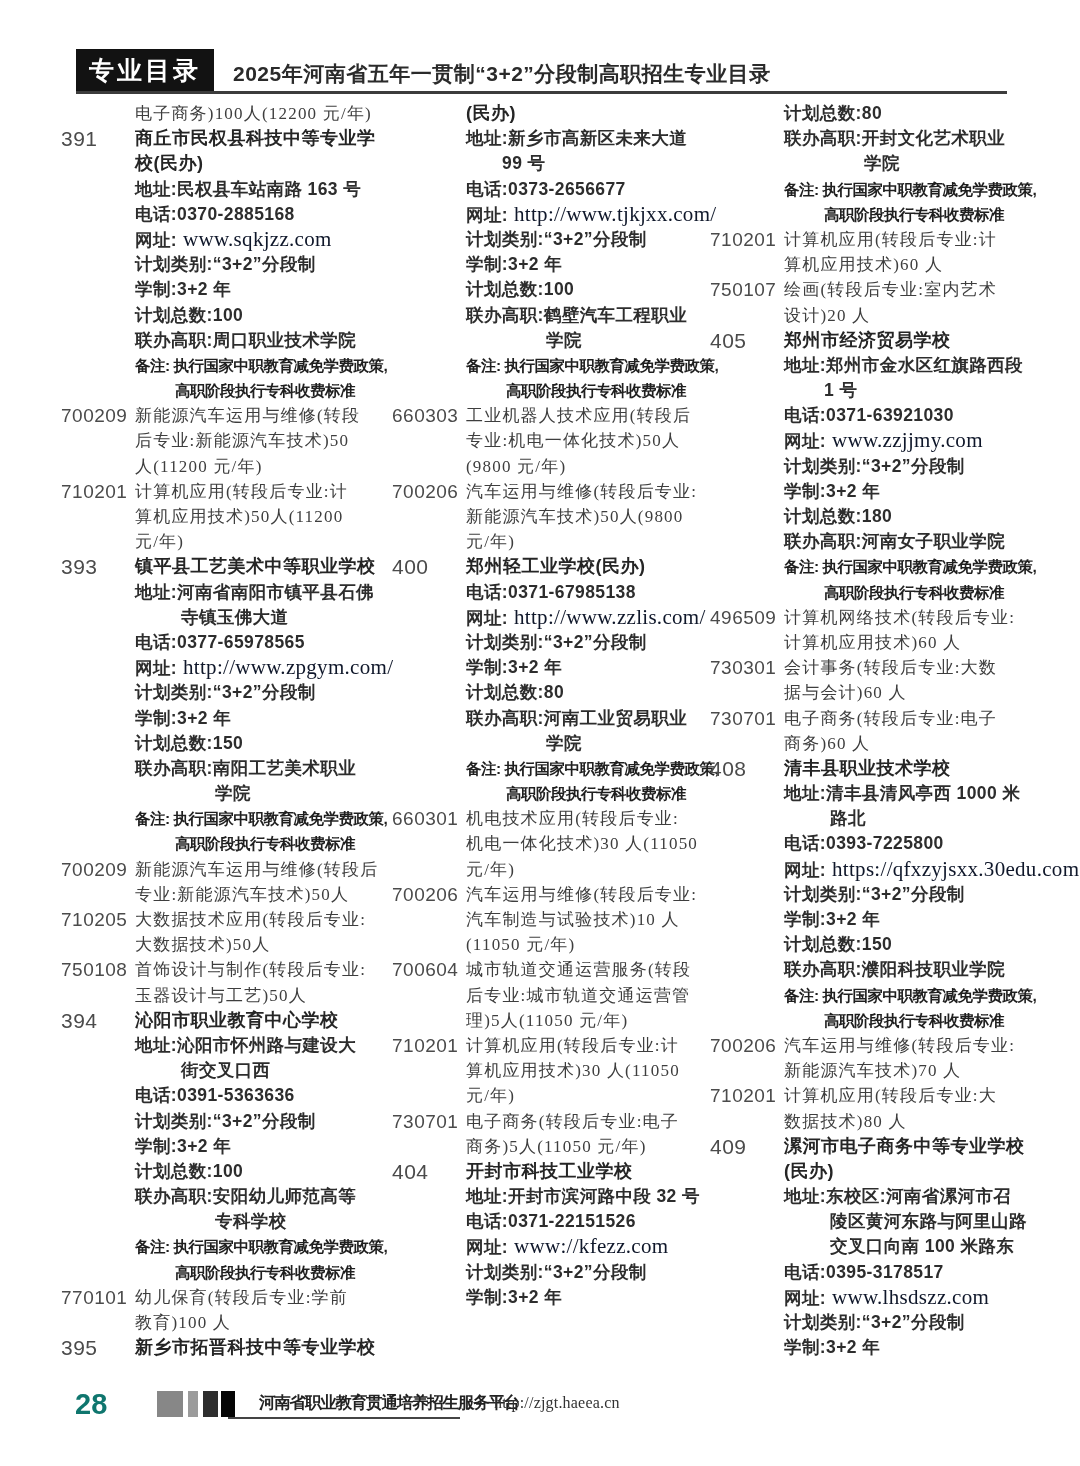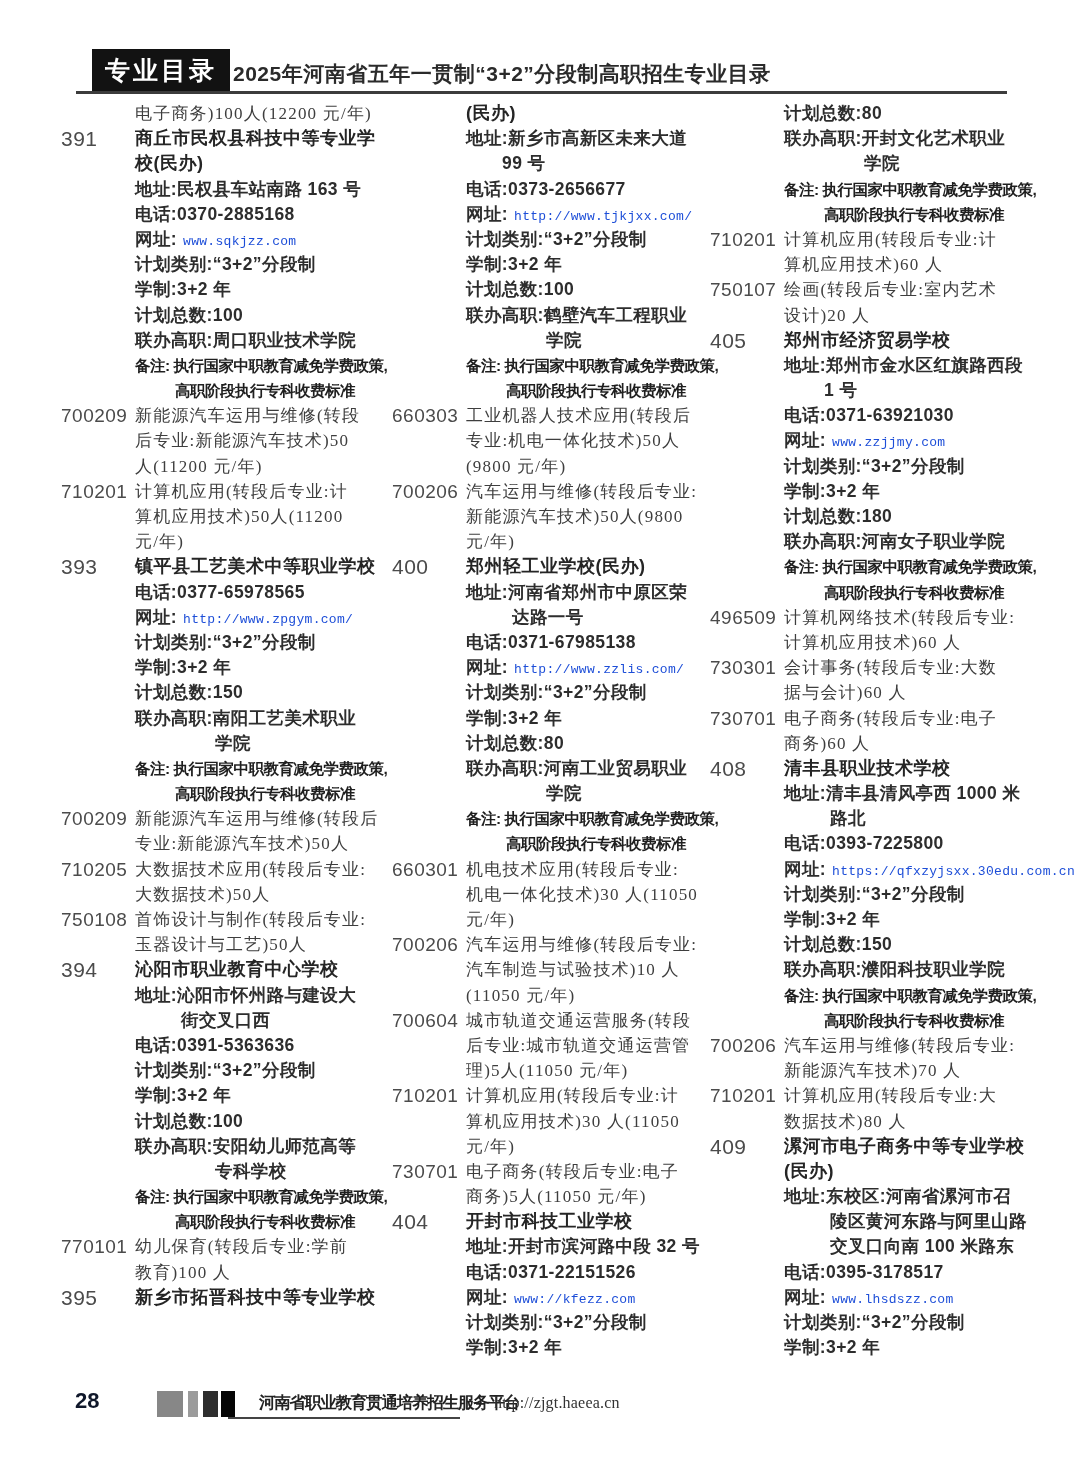--- a/index.html
+++ b/index.html
@@ -1,42 +1,42 @@
 <!DOCTYPE html>
 <html><head>
 <meta charset="utf-8">
 <style>
   html,body{margin:0;padding:0;background:#e8e8e8;}
   .page{position:relative;width:1080px;height:1466px;background:#ffffff;margin:0 auto;
         font-family:"Liberation Sans","DejaVu Sans",sans-serif;color:#2c2c2c;overflow:hidden;}
   
   .hdr-badge{position:absolute;left:76px;top:49px;width:138px;height:43px;background:#121212;
              color:#fff;font-size:25px;font-weight:bold;letter-spacing:3px;
-             display:flex;align-items:center;justify-content:center;margin-left:16px;}
+             display:flex;align-items:center;justify-content:center;}
   .hdr-title{position:absolute;left:233px;top:60px;font-size:21px;font-weight:bold;color:#2a2a2a;letter-spacing:0.5px;white-space:nowrap;}
   .hdr-rule{position:absolute;left:76px;top:91px;width:931px;height:3px;background:#3c3c3c;}
   
   .col{position:absolute;top:101px;width:320px;}
   .col0{left:61px;} .col1{left:392px;} .col2{left:710px;}
   .entry{display:flex;}
   .code{flex:none;width:74px;font-size:19px;color:#4b4b4b;letter-spacing:0.5px;line-height:25.2px;}
   .body{flex:1;min-width:0;}
   .line{height:25.2px;line-height:25.2px;white-space:nowrap;}
   .school .line{font-weight:bold;font-size:18px;color:#252525;letter-spacing:0.5px;}
   .school .code{font-size:21px;}
   .cont .line{font-weight:bold;font-size:18px;color:#252525;letter-spacing:0.5px;}
   .detail .line{font-weight:bold;font-size:17.5px;color:#2d2d2d;letter-spacing:0.4px;}
   .note .line{font-weight:bold;font-size:15.5px;color:#1f1f1f;letter-spacing:-0.5px;}
   .program .line{font-family:"Liberation Serif","DejaVu Serif",serif;font-size:17px;
                  color:#3e3e3e;letter-spacing:1.2px;}
   .lbl{font-weight:bold;font-size:17.5px;color:#2d2d2d;letter-spacing:0.4px;}
-  .urlv{font-family:Liberation Mono, monospace;font-weight:normal;
-        font-size:13px;color:#1d4ed8;letter-spacing:0.3px;padding-left:6px;}
+  .urlv{font-family:Liberation Serif, serif;font-weight:normal;
+        font-size:21px;color:#0f172a;letter-spacing:0.3px;padding-left:6px;}
   
-  .pgnum{position:absolute;left:75px;top:1388px;font-size:22px;font-weight:bold;color:#0f172a;}
+  .pgnum{position:absolute;left:75px;top:1388px;font-size:29px;font-weight:bold;color:#0f766e;}
   .fblocks{position:absolute;left:157px;top:1391px;height:26px;display:flex;align-items:stretch;}
   .fb{display:block;}
   .fb1{width:26px;background:#878787;margin-right:5px;}
   .fb2{width:10px;background:#9b9b9b;margin-right:5px;}
   .fb3{width:15px;background:#2e2e2e;margin-right:3px;}
   .fb4{width:14px;background:#050505;}
   .fplat{position:absolute;left:238px;top:1392px;font-family:"Liberation Serif","DejaVu Serif",serif;
          font-weight:bold;font-size:16.5px;letter-spacing:-1.2px;color:#222;white-space:nowrap;margin-left:21px;}
   .furl{position:absolute;left:494px;top:1394px;font-family:"Liberation Serif","DejaVu Serif",serif;
         font-size:16px;color:#333;letter-spacing:0.2px;}
@@ -132,20 +132,27 @@
       </div>
       <div class="entry school">
         <span class="code">393</span>
         <div class="body">
           <div class="line">镇平县工艺美术中等职业学校</div>
         </div>
       </div>
       <div class="entry detail">
         <span class="code"></span>
         <div class="body">
+          <div class="line">地址:河南省南阳市镇平县石佛</div>
+          <div class="line" style="padding-left: 46px;">寺镇玉佛大道</div>
+        </div>
+      </div>
+      <div class="entry detail">
+        <span class="code"></span>
+        <div class="body">
           <div class="line">电话:0377-65978565</div>
         </div>
       </div>
       <div class="entry detail">
         <span class="code"></span>
         <div class="body">
           <div class="line"><span class="lbl">网址:</span><span class="urlv">http://www.zpgym.com/</span></div>
         </div>
       </div>
       <div class="entry detail">
@@ -341,24 +348,20 @@
         </div>
       </div>
       <div class="entry school">
         <span class="code">400</span>
         <div class="body">
           <div class="line">郑州轻工业学校(民办)</div>
         </div>
       </div>
       <div class="entry detail">
         <span class="code"></span>
-        <div class="body">
-          <div class="line">地址:河南省郑州市中原区荣</div>
-          <div class="line" style="padding-left: 46px;">达路一号</div>
-        </div>
       </div>
       <div class="entry detail">
         <span class="code"></span>
         <div class="body">
           <div class="line">电话:0371-67985138</div>
         </div>
       </div>
       <div class="entry detail">
         <span class="code"></span>
         <div class="body">

